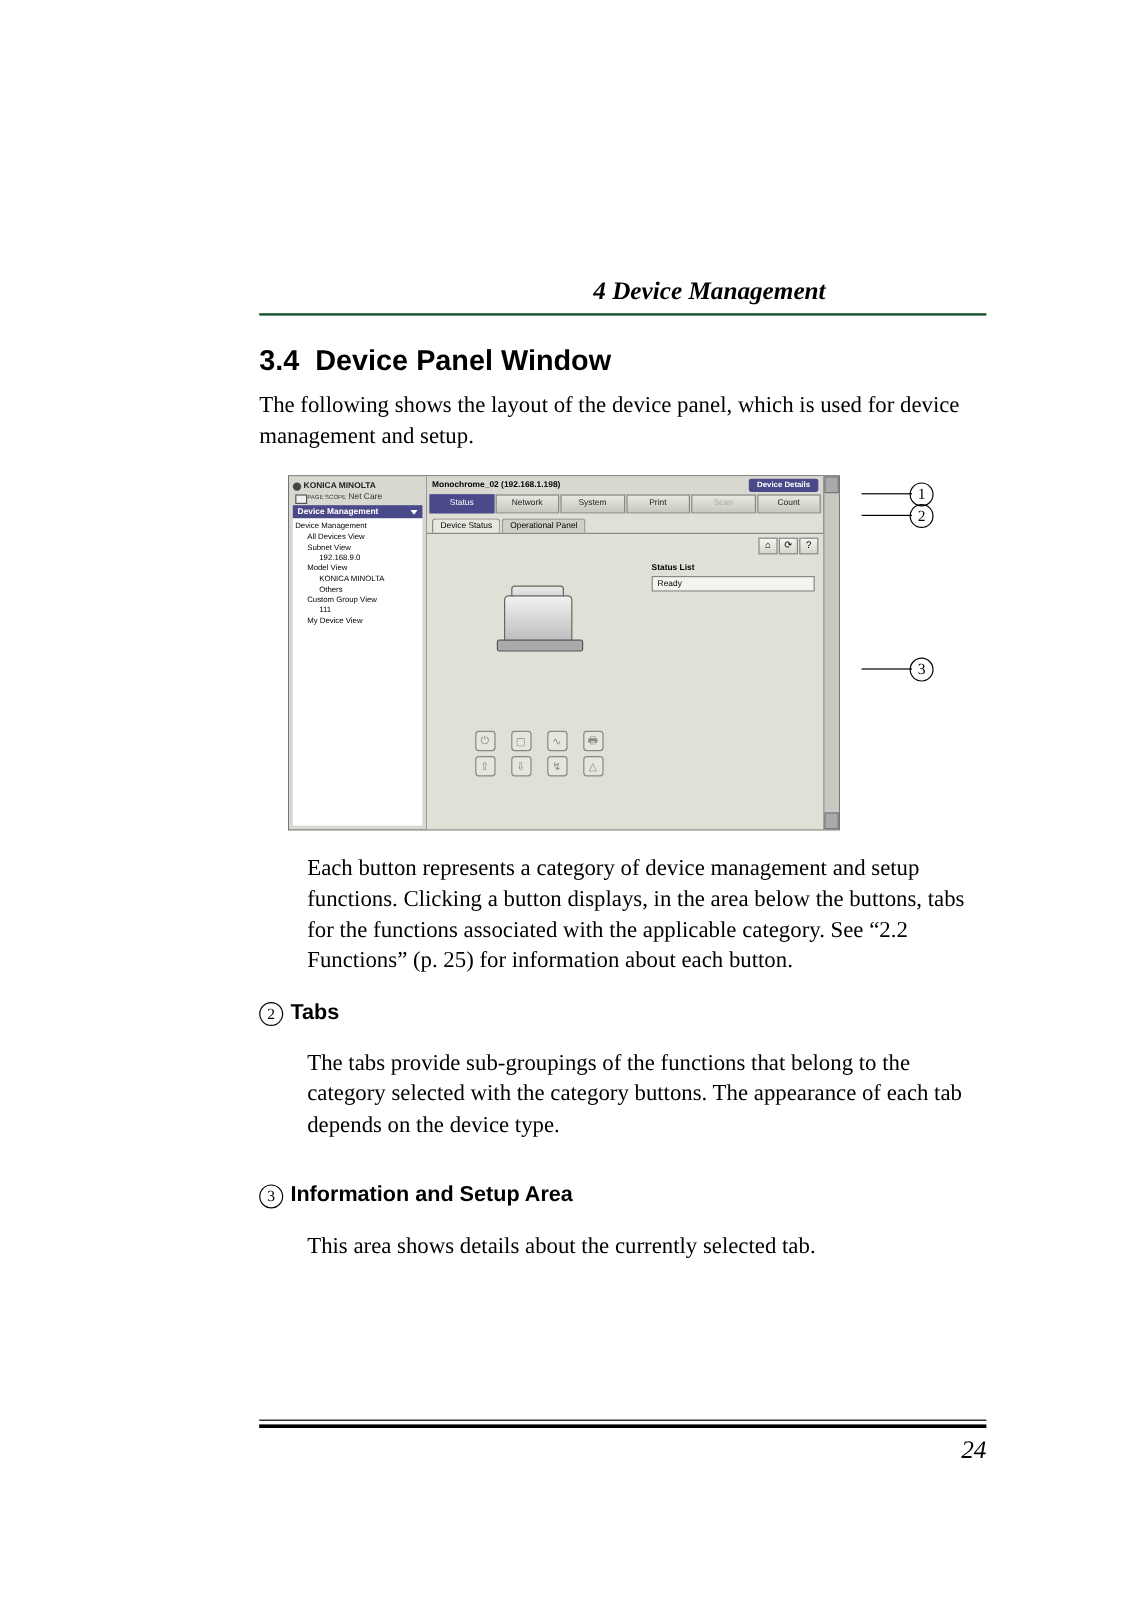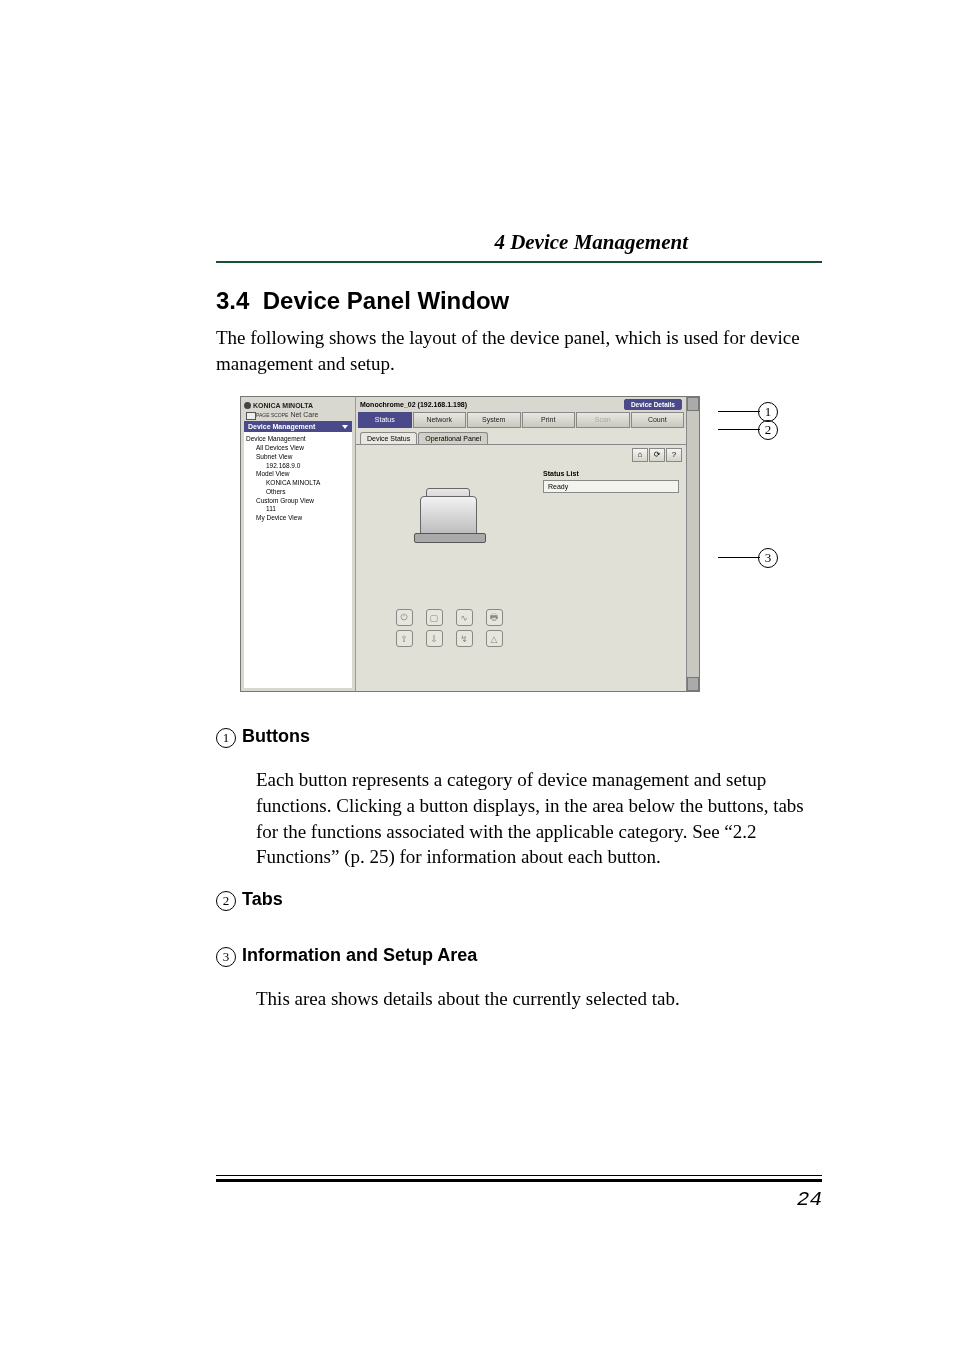--- a/index.html
+++ b/index.html
@@ -307,24 +307,23 @@
     font-family:"Times New Roman",serif;
     font-weight:normal;
   }
   .body-text{
     font-size:19px;
     line-height:1.35;
     margin-left:40px;
   }
   .footer{
     position:absolute;
-    bottom:140px;
+    bottom:130px;
     right:132px;
     left:216px;
-    font-family:Liberation Mono, monospace;
   }
   .footer .line1{
     height:1px;
     background:#000;
     margin-bottom:3px;
   }
   .footer .line2{
     height:3px;
     background:#000;
     margin-bottom:6px;
@@ -437,28 +436,26 @@
     <div class="callout" style="right:0;top:24px;">
       <div class="line" style="right:18px;top:9px;width:42px;"></div>
       <span class="circ">2</span>
     </div>
     <div class="callout" style="right:0;top:152px;">
       <div class="line" style="right:18px;top:9px;width:42px;"></div>
       <span class="circ">3</span>
     </div>
   </div>
 
-  <div class="subhead">
-    <span class="circ-s">1</span><span>Buttons</span>
-  </div>
   <p class="body-text">Each button represents a category of device management and setup functions. Clicking a button displays, in the area below the buttons, tabs for the functions associated with the applicable category. See “2.2 Functions” (p. 25) for information about each button.</p>
 
   <div class="subhead" style="margin-top:14px;">
     <span class="circ-s">2</span><span>Tabs</span>
   </div>
+  <p class="body-text">The tabs provide sub-groupings of the functions that belong to the category selected with the category buttons. The appearance of each tab depends on the device type.</p>
 
   <div class="subhead" style="">
     <span class="circ-s">3</span><span>Information and Setup Area</span>
   </div>
   <p class="body-text">This area shows details about the currently selected tab.</p>
 </div>
 
 <div class="footer">
   <div class="line1"></div>
   <div class="line2"></div>

